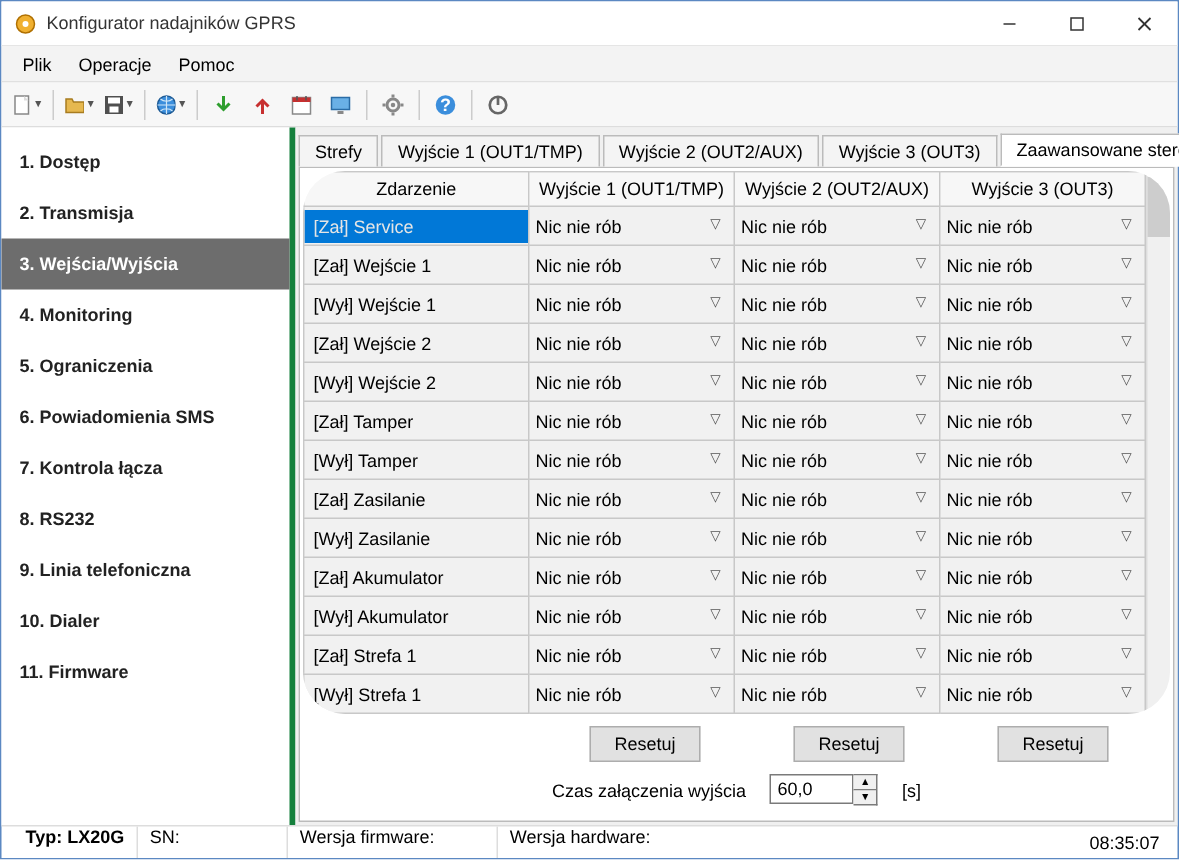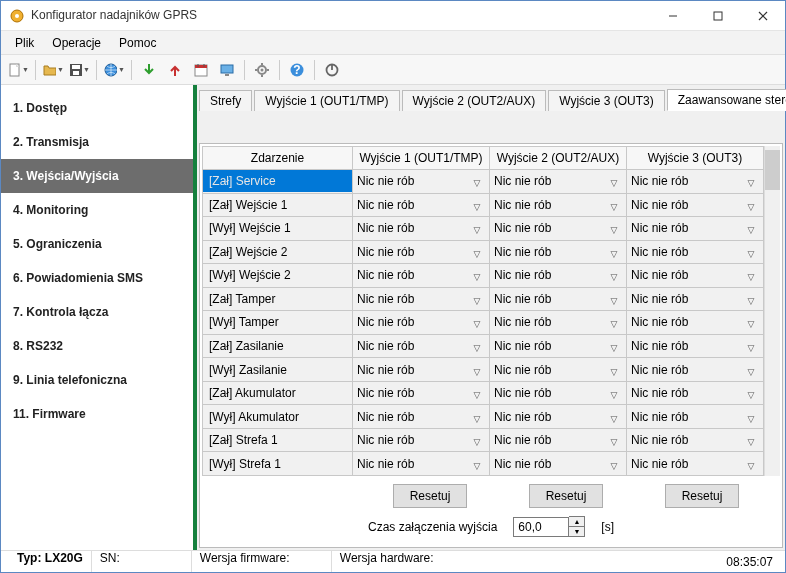--- a/index.html
+++ b/index.html
@@ -13,43 +13,43 @@
   .menubar { height:24px; background:#f3f3f3; display:flex; align-items:center; padding:0 6px; gap:2px; border-bottom:1px solid #e0e0e0;}
   .menu-item { padding:3px 8px; cursor:default;}
   .toolbar { height:30px; background:#f7f7f7; display:flex; align-items:center; padding:0 6px; gap:4px; border-bottom:1px solid #ddd;}
   .tb-icon { width:22px; height:22px; display:flex; align-items:center; justify-content:center; border-radius:2px; position:relative;}
   .tb-sep { width:1px; height:20px; background:#ccc; margin:0 2px;}
   .drop-arrow { font-size:7px; color:#555; margin-left:1px;}
   .content { flex:1; display:flex; min-height:0;}
   .sidebar { width:196px; background:#fff; padding:6px 0 0 0; border-right:4px solid #15803d;}
   .side-item { padding:10px 12px; font-weight:bold; color:#222; cursor:default;}
   .side-item.selected { background:#6d6d6d; color:#fff; }
-  .main { flex:1; display:flex; flex-direction:column; min-width:0; background:#f0f0f0; padding:2px;gap:32px;}
+  .main { flex:1; display:flex; flex-direction:column; min-width:0; background:#f0f0f0; padding:2px;}
   .tabstrip { display:flex; align-items:flex-end; background:#f0f0f0; height:24px; gap:0; position:relative;}
   .tab { padding:3px 10px; border:1px solid #bbb; border-bottom:none; background:#f4f4f4; margin-right:2px; white-space:nowrap; cursor:default;}
   .tab.selected { background:#fff; border-bottom:1px solid #fff; position:relative; z-index:2;}
   .panel { flex:1; background:#fff; border:1px solid #bbb; display:flex; flex-direction:column; min-height:0; padding:2px;}
-  .grid-wrap { flex:1; overflow:hidden; position:relative; display:flex;}
+  .grid-wrap { flex:1; overflow:hidden; position:relative; display:flex;border-radius:28px;}
   .grid-scroll { position:absolute; right:0; top:0; width:16px; height:100%; background:#f0f0f0; border-left:1px solid #ddd;}
   .grid-scroll .thumb { width:100%; height:40px; background:#cdcdcd; margin-top:4px;}
   table.grid { border-collapse:collapse; width:calc(100% - 16px); table-layout:fixed;}
   table.grid th { background:#f7f7f7; border:1px solid #c8c8c8; padding:4px 6px; font-weight:normal; text-align:center; white-space:nowrap; overflow:hidden;}
   table.grid td { border:1px solid #c8c8c8; padding:0; background:#f1f1f1;}
   .ev-cell { padding:4px 6px; background:#f1f1f1; white-space:nowrap; overflow:hidden;}
   .ev-cell.selected { background:#0178d7; color:#e5e5e5;}
-  .combo { display:flex; align-items:flex-end; padding:3px 4px; background:#f1f1f1;}
+  .combo { display:flex; align-items:flex-start; padding:3px 4px; background:#f1f1f1;}
   .combo .combo-text { flex:1; white-space:nowrap; overflow:hidden;}
   .combo .combo-arrow { width:16px; text-align:center; color:#555; font-size:9px;}
   .bottom-area { padding:8px 10px; display:flex; flex-direction:column; gap:8px; background:#fff;}
   .reset-row { display:flex;}
   .reset-row .spacer-ev { width:150px;}
   .reset-row .col { flex:1; display:flex; justify-content:center;}
   .btn { padding:4px 16px; border:1px solid #adadad; background:#e1e1e1; cursor:default;}
   .time-row { display:flex; align-items:center; justify-content:center; gap:16px;}
-  .time-input-wrap { display:flex; align-items:center;}
+  .time-input-wrap { display:flex; align-items:flex-start;}
   .time-input { width:56px; padding:2px 4px; border:1px solid #7a7a7a; text-align:left;}
   .spinner { width:16px; height:21px; display:flex; flex-direction:column; border:1px solid #7a7a7a; border-left:none;}
   .spinner div { flex:1; display:flex; align-items:center; justify-content:center; font-size:7px; background:#f0f0f0; cursor:default;}
   .spinner div:first-child { border-bottom:1px solid #7a7a7a;}
   .statusbar { height:22px; border-top:1px solid #ddd; display:flex; align-items:center; padding:0 8px; font-size:12px; gap:0;}
   .status-cell { padding:0 8px; border-right:1px solid #ddd; height:100%; display:flex; align-items:flex-start; white-space:nowrap;}
   .status-cell.flex { flex:1; border-right:none;}
   .status-right { margin-left:auto; padding:0 4px;}
   svg { display:block; }
 </style>
@@ -183,20 +183,21 @@
     <div class="sidebar" id="sidebar">
         <div class="side-item">1. Dostęp</div>
         <div class="side-item">2. Transmisja</div>
         <div class="side-item selected">3. Wejścia/Wyjścia</div>
         <div class="side-item">4. Monitoring</div>
         <div class="side-item">5. Ograniczenia</div>
         <div class="side-item">6. Powiadomienia SMS</div>
         <div class="side-item">7. Kontrola łącza</div>
         <div class="side-item">8. RS232</div>
         <div class="side-item">9. Linia telefoniczna</div>
+        <div class="side-item">10. Dialer</div>
         <div class="side-item">11. Firmware</div>
       </div>
 
     <div class="main">
       <div class="tabstrip" id="tabstrip">
         <div class="tab">Strefy</div>
           <div class="tab">Wyjście 1 (OUT1/TMP)</div>
           <div class="tab">Wyjście 2 (OUT2/AUX)</div>
           <div class="tab">Wyjście 3 (OUT3)</div>
           <div class="tab selected">Zaawansowane sterowanie wyjściami</div>

